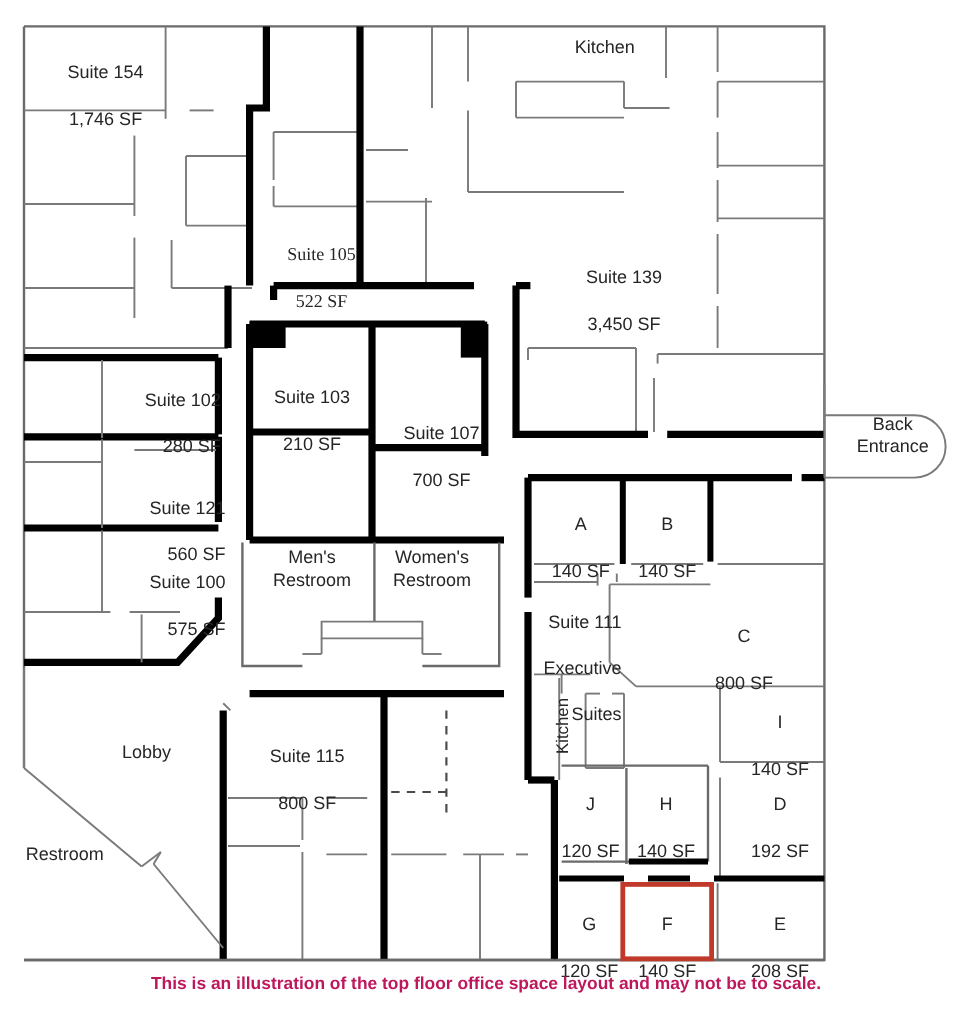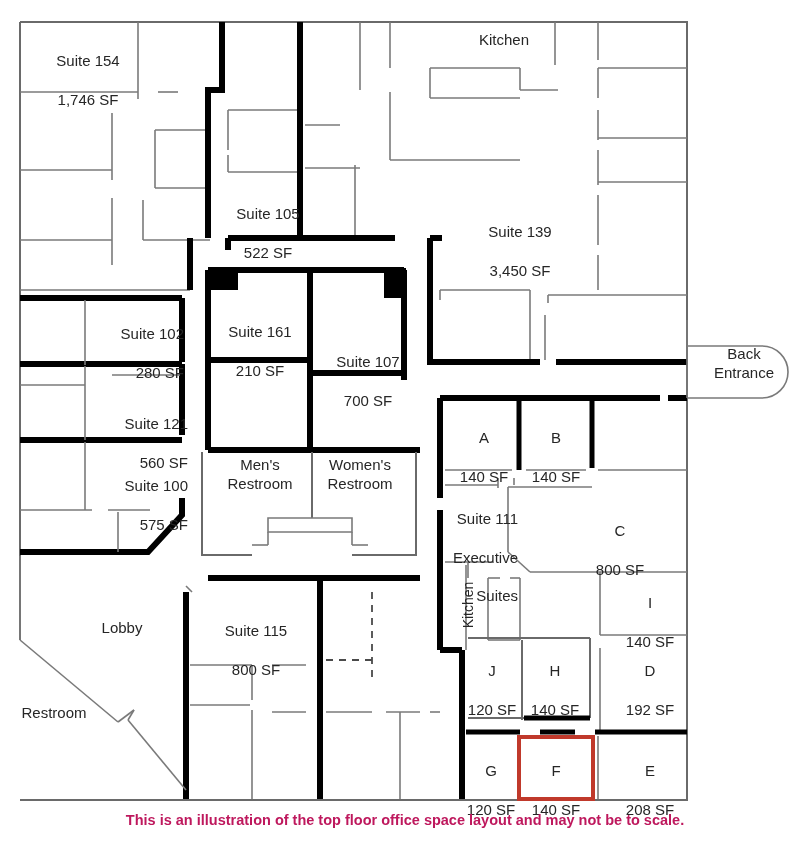--- a/index.html
+++ b/index.html
@@ -253,34 +253,34 @@
     <g>
       <path class="lw" d="M687,346 L762,346 A26,26 0 0 1 762,398 L687,398"></path>
       <path class="lw" d="M687,320 L687,398"></path>
     </g>
   </svg>
 
   <div class="lbl" style="left:38px;top:32px;width:100px;">
     <span>Suite 154</span><br>
     <span>1,746 SF</span>
   </div>
-  <div class="lbl" style="left:218px;top:185px;width:100px;">
+  <div class="lbl" style="left:218px;top:185px;width:100px;font-family:Liberation Serif, serif;">
     <span>Suite 105</span><br>
     <span>522 SF</span>
   </div>
   <div class="lbl" style="left:470px;top:203px;width:100px;">
     <span>Suite 139</span><br>
     <span>3,450 SF</span>
   </div>
   <div class="lbl right" style="left:92px;top:305px;width:92px;">
     <span>Suite 102</span><br>
     <span>280 SF</span>
   </div>
   <div class="lbl" style="left:212px;top:303px;width:96px;">
-    <span>Suite 161</span><br>
+    <span>Suite 103</span><br>
     <span>210 SF</span>
   </div>
   <div class="lbl" style="left:320px;top:333px;width:96px;">
     <span>Suite 107</span><br>
     <span>700 SF</span>
   </div>
   <div class="lbl right" style="left:96px;top:395px;width:92px;">
     <span>Suite 121</span><br>
     <span>560 SF</span>
   </div>

